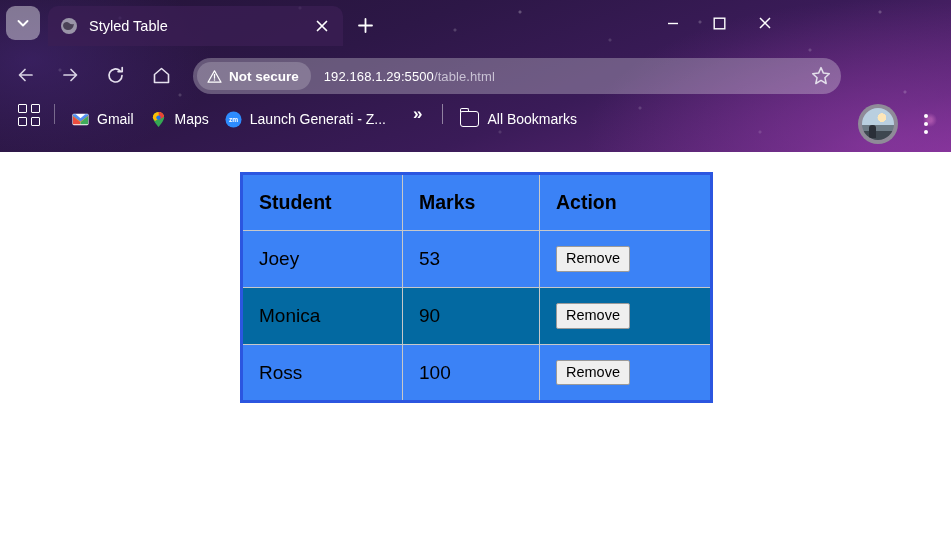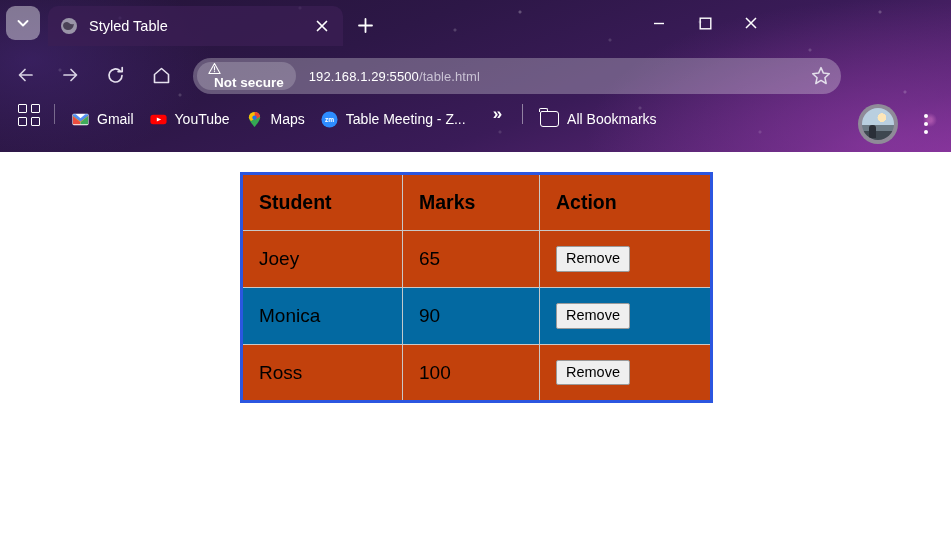--- a/index.html
+++ b/index.html
@@ -34,21 +34,21 @@
       radial-gradient(circle at 640px 108px,rgba(255,255,255,0.15) 0 1px, transparent 2px),
       radial-gradient(circle at 760px 132px,rgba(255,255,255,0.13) 0 1px, transparent 2px),
       radial-gradient(circle at 905px 92px, rgba(255,255,255,0.18) 0 1px, transparent 2px),
       radial-gradient(circle at 930px 120px, rgba(255,150,220,0.35) 0 2px, transparent 7px),
       radial-gradient(ellipse 260px 150px at 30px 60px, rgba(70,40,120,0.55), transparent 70%),
       radial-gradient(ellipse 420px 200px at 880px 140px, rgba(150,60,170,0.55), transparent 70%),
       linear-gradient(160deg, #241438 0%, #2d1747 35%, #3a1b58 62%, #5a2676 88%, #7b2f91 100%);
   }
 
   
-  .tabstrip { position: absolute; left:0; top:0; width:774px; height:46px; }
+  .tabstrip { position: absolute; left:0; top:0; width:774px; height:46px;padding-left:14px; }
   .tab-search {
     position:absolute; left:6px; top:6px; width:34px; height:34px;
     border-radius: 9px; background: rgba(235,235,240,0.45);
     display:flex; align-items:center; justify-content:center;
   }
   .tab-search svg { display:block; }
   .tab {
     position:absolute; left:48px; top:6px; width:295px; height:40px;
     background: rgba(60,30,85,0.72);
     border-radius: 10px 10px 0 0;
@@ -70,22 +70,22 @@
   
   .toolbar { position:absolute; left:0; top:46px; width:951px; height:58px; }
   .nav-btn { position:absolute; top:11px; width:36px; height:36px; display:flex; align-items:center; justify-content:center; border-radius:50%;}
   .nav-back { left:8px; } .nav-fwd { left:52px; } .nav-reload { left:97px; } .nav-home { left:143px; }
   .omnibox {
     position:absolute; left:193px; top:58px; top:12px; width:648px; height:36px;
     background: rgba(238,238,242,0.30);
     border-radius: 18px; display:flex; align-items:center;
   }
   .notsecure {
-    display:flex; align-items:flex-start; height:28px; margin-left:4px; padding:0 12px 0 10px;
-    border-radius:14px; background: rgba(235,235,240,0.22); flex-direction: column;
+    display:flex; align-items:center; height:28px; margin-left:4px; padding:0 12px 0 10px;
+    border-radius:14px; background: rgba(235,235,240,0.22);
   }
   .notsecure-text { color:#ffffff; font-size:13.5px; font-weight:bold; margin-left:7px; white-space:nowrap;}
   .url { margin-left:13px; font-size:13px; color:#ffffff; white-space:nowrap; letter-spacing:0.1px;}
   .url .path { color:#c9c2d4; }
   .star { position:absolute; right:8px; top:6px; width:24px; height:24px; }
   .profile {
     position:absolute; left:858px; top:58px; width:40px; height:40px; border-radius:50%;
     background:#8f8b98; display:flex; align-items:center; justify-content:center;
   }
   .profile-pic {
@@ -126,21 +126,21 @@
     border: 3px solid #2b56e0;
     table-layout: fixed;
   }
   table.styled th, table.styled td {
     border: 1px solid #c8c8c8;
     padding: 0 16px;
     height: 57px;
     font-size: 19px;
     color: #000000;
     text-align: left;
-    background: #c2410c;
+    background: #3b82f6;
     box-sizing: border-box;
   }
   table.styled th { font-weight: bold; font-size: 19.5px; }
   table.styled col.c1 { width: 161px; }
   table.styled col.c2 { width: 137px; }
   table.styled col.c3 { width: 172px; }
   table.styled tr.alt td { background:#0369a1; }
   button.remove-btn {
     font-family: "Liberation Sans", sans-serif;
     font-size: 14.5px;
@@ -275,44 +275,37 @@
           <rect x="0.5" y="3" width="17" height="12" rx="1.4" fill="#ffffff"></rect>
           <path d="M1 4 L9 10.4 L17 4 V14 H1 Z" fill="#ffffff"></path>
           <path d="M1 4.2 L9 10.6 L9 14 H1 Z" fill="#eb4335" opacity="0.95"></path>
           <path d="M17 4.2 L9 10.6 L9 14 H17 Z" fill="#34a853" opacity="0.95"></path>
           <path d="M1 4 L9 10.4 L17 4 L17 5.6 L9 12 L1 5.6 Z" fill="#fbbc05"></path>
           <path d="M1 3.4 L4 3.4 L9 7.6 L14 3.4 L17 3.4 L17 5.2 L9 11.4 L1 5.2 Z" fill="#4285f4" opacity="0.9"></path>
         </svg>
         <span class="bm-label">Gmail</span>
       </div>
 
-      <div class="bm">
-        <svg class="bm-ico" viewBox="0 0 20 18">
-          <rect x="0.5" y="3.5" width="19" height="11" rx="3.2" fill="#ff0000"></rect>
-          <path d="M8 6.6 L13.2 9 L8 11.4 Z" fill="#ffffff"></path>
-        </svg>
-        <span class="bm-label">YouTube</span>
-      </div>
 
       <div class="bm">
         <svg class="bm-ico" viewBox="0 0 18 18">
           <path d="M9 17 C9 17 3 10.4 3 7 A6 6 0 0 1 15 7 C15 10.4 9 17 9 17 Z" fill="#34a853"></path>
           <path d="M9 1 A6 6 0 0 1 14.6 5 L5.2 10.6 C4 8.9 3 7.9 3 7 A6 6 0 0 1 9 1 Z" fill="#fbbc05"></path>
           <path d="M9 1 A6 6 0 0 1 14.9 6.2 L9.8 9.2 Z" fill="#ea4335"></path>
           <circle cx="9" cy="7" r="2.3" fill="#1a73e8"></circle>
         </svg>
         <span class="bm-label">Maps</span>
       </div>
 
       <div class="bm">
         <svg class="bm-ico" viewBox="0 0 18 18">
           <circle cx="9" cy="9" r="8.5" fill="#2d8cff"></circle>
           <text x="9" y="11.6" font-family="Liberation Sans, sans-serif" font-size="7" font-weight="bold" fill="#ffffff" text-anchor="middle">zm</text>
         </svg>
-        <span class="bm-label">Table Meeting - Z...</span>
+        <span class="bm-label">Launch Generati - Z...</span>
       </div>
 
 
       <div class="chev">»</div>
       <div class="bm-sep2"></div>
 
       <div class="bm">
         <span class="folder-ico"></span>
         <span class="bm-label">All Bookmarks</span>
       </div>
@@ -329,21 +322,21 @@
       <thead>
         <tr>
           <th>Student</th>
           <th>Marks</th>
           <th>Action</th>
         </tr>
       </thead>
       <tbody>
         <tr>
           <td>Joey</td>
-          <td>65</td>
+          <td>53</td>
           <td>
             <button class="remove-btn">Remove</button>
           </td>
         </tr>
         <tr class="alt">
           <td>Monica</td>
           <td>90</td>
           <td>
             <button class="remove-btn">Remove</button>
           </td>

